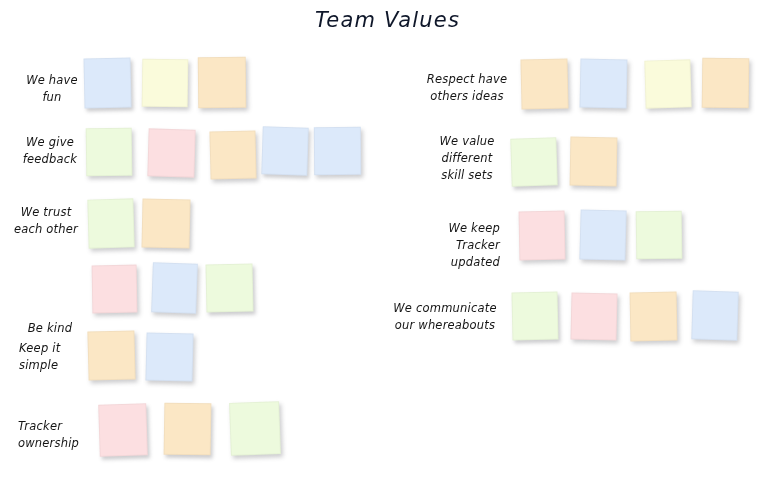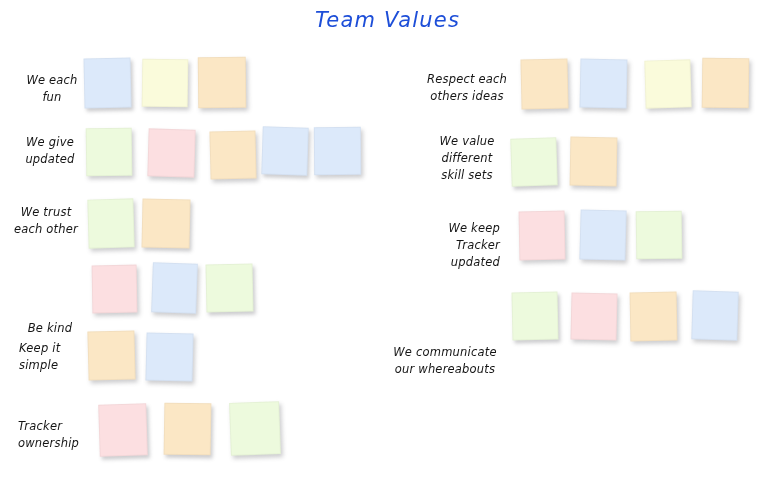--- a/index.html
+++ b/index.html
@@ -22,21 +22,21 @@
   .page-title {
     position: absolute;
     top: 8px;
     left: 0;
     width: 775px;
     text-align: center;
     font-family: "DejaVu Sans", sans-serif;
     font-size: 21px;
     font-style: italic;
     letter-spacing: 1.2px;
-    color: #1d4ed8;
+    color: #0f172a;
     white-space: pre;
   }
   .value-group {
     position: absolute;
   }
   .value-label {
     position: absolute;
     font-family: "DejaVu Sans", sans-serif;
     font-size: 11.5px;
     font-style: italic;
@@ -61,29 +61,29 @@
   .c-green  { background: #edfadd; }
   .c-pink   { background: #fcdfe1; }
 </style>
 </head>
 <body>
 
 <div id="board">
   <div class="page-title">Team Values</div>
   <div id="groups-host">
       <div class="value-group">
-        <div class="value-label label-center" style="left: 16px; top: 72px; width: 72px;">We each
+        <div class="value-label label-center" style="left: 16px; top: 72px; width: 72px;">We have
 fun</div>
         <div class="note c-blue" style="left: 84px; top: 58px; width: 47px; height: 50px; transform: rotate(-1.2deg);"></div>
         <div class="note c-yellow" style="left: 142px; top: 59px; width: 46px; height: 48px; transform: rotate(0.8deg);"></div>
         <div class="note c-orange" style="left: 198px; top: 57px; width: 48px; height: 51px; transform: rotate(-0.6deg);"></div>
       </div>
       <div class="value-group">
         <div class="value-label label-center" style="left: 12px; top: 134px; width: 76px;">We give
-updated</div>
+feedback</div>
         <div class="note c-green" style="left: 86px; top: 128px; width: 46px; height: 48px; transform: rotate(-0.8deg);"></div>
         <div class="note c-pink" style="left: 148px; top: 129px; width: 47px; height: 48px; transform: rotate(1.6deg);"></div>
         <div class="note c-orange" style="left: 210px; top: 131px; width: 46px; height: 48px; transform: rotate(-1.4deg);"></div>
         <div class="note c-blue" style="left: 262px; top: 127px; width: 46px; height: 48px; transform: rotate(1.8deg);"></div>
         <div class="note c-blue" style="left: 314px; top: 127px; width: 47px; height: 48px; transform: rotate(-0.5deg);"></div>
       </div>
       <div class="value-group">
         <div class="value-label label-center" style="left: 6px; top: 204px; width: 80px;">We trust
 each other</div>
         <div class="note c-green" style="left: 88px; top: 199px; width: 46px; height: 49px; transform: rotate(-1.6deg);"></div>
@@ -102,21 +102,21 @@
         <div class="note c-blue" style="left: 146px; top: 333px; width: 47px; height: 48px; transform: rotate(1.4deg);"></div>
       </div>
       <div class="value-group">
         <div class="value-label label-left" style="left: 18px; top: 418px; width: 84px;">Tracker
 ownership</div>
         <div class="note c-pink" style="left: 99px; top: 404px; width: 48px; height: 52px; transform: rotate(-1.8deg);"></div>
         <div class="note c-orange" style="left: 164px; top: 403px; width: 47px; height: 52px; transform: rotate(0.9deg);"></div>
         <div class="note c-green" style="left: 230px; top: 402px; width: 50px; height: 53px; transform: rotate(-2deg);"></div>
       </div>
       <div class="value-group">
-        <div class="value-label label-center" style="left: 414px; top: 71px; width: 106px;">Respect each
+        <div class="value-label label-center" style="left: 414px; top: 71px; width: 106px;">Respect have
 others ideas</div>
         <div class="note c-orange" style="left: 521px; top: 59px; width: 47px; height: 50px; transform: rotate(-1.3deg);"></div>
         <div class="note c-blue" style="left: 580px; top: 59px; width: 47px; height: 49px; transform: rotate(1.1deg);"></div>
         <div class="note c-yellow" style="left: 645px; top: 60px; width: 46px; height: 48px; transform: rotate(-1.6deg);"></div>
         <div class="note c-orange" style="left: 702px; top: 58px; width: 47px; height: 50px; transform: rotate(0.7deg);"></div>
       </div>
       <div class="value-group">
         <div class="value-label label-center" style="left: 422px; top: 133px; width: 90px;">We value
 different
 skill sets</div>
@@ -125,21 +125,21 @@
       </div>
       <div class="value-group">
         <div class="value-label label-right" style="left: 412px; top: 212px; width: 88px;">We keep
 Tracker
 updated</div>
         <div class="note c-pink" style="left: 519px; top: 211px; width: 46px; height: 49px; transform: rotate(-1.1deg);"></div>
         <div class="note c-blue" style="left: 580px; top: 210px; width: 46px; height: 50px; transform: rotate(1.5deg);"></div>
         <div class="note c-green" style="left: 636px; top: 211px; width: 46px; height: 48px; transform: rotate(-0.8deg);"></div>
       </div>
       <div class="value-group">
-        <div class="value-label label-center" style="left: 386px; top: 300px; width: 118px; margin-top: 44px;">We communicate
+        <div class="value-label label-center" style="left: 386px; top: 300px; width: 118px;">We communicate
 our whereabouts</div>
         <div class="note c-green" style="left: 512px; top: 292px; width: 46px; height: 48px; transform: rotate(-1.2deg);"></div>
         <div class="note c-pink" style="left: 571px; top: 293px; width: 46px; height: 47px; transform: rotate(1.3deg);"></div>
         <div class="note c-orange" style="left: 630px; top: 292px; width: 47px; height: 49px; transform: rotate(-1deg);"></div>
         <div class="note c-blue" style="left: 692px; top: 291px; width: 46px; height: 49px; transform: rotate(1.7deg);"></div>
       </div>
     </div>
 </div>
 
 </body></html>

